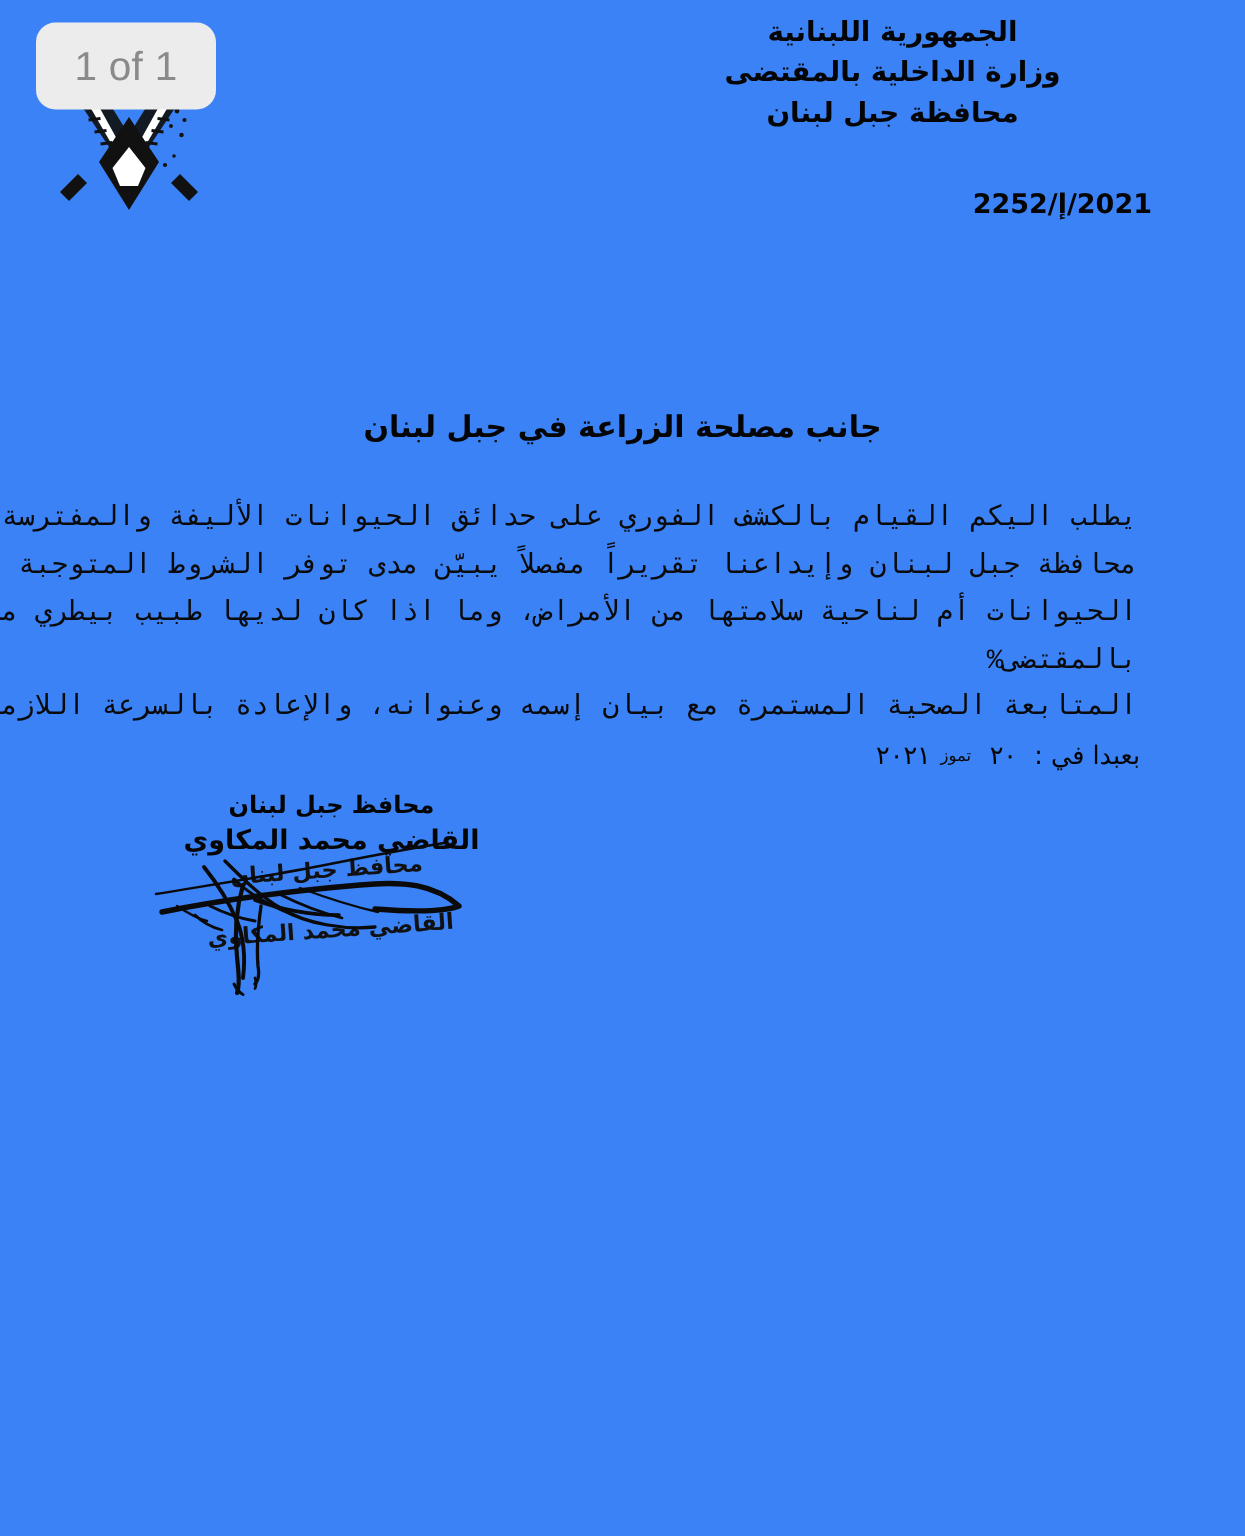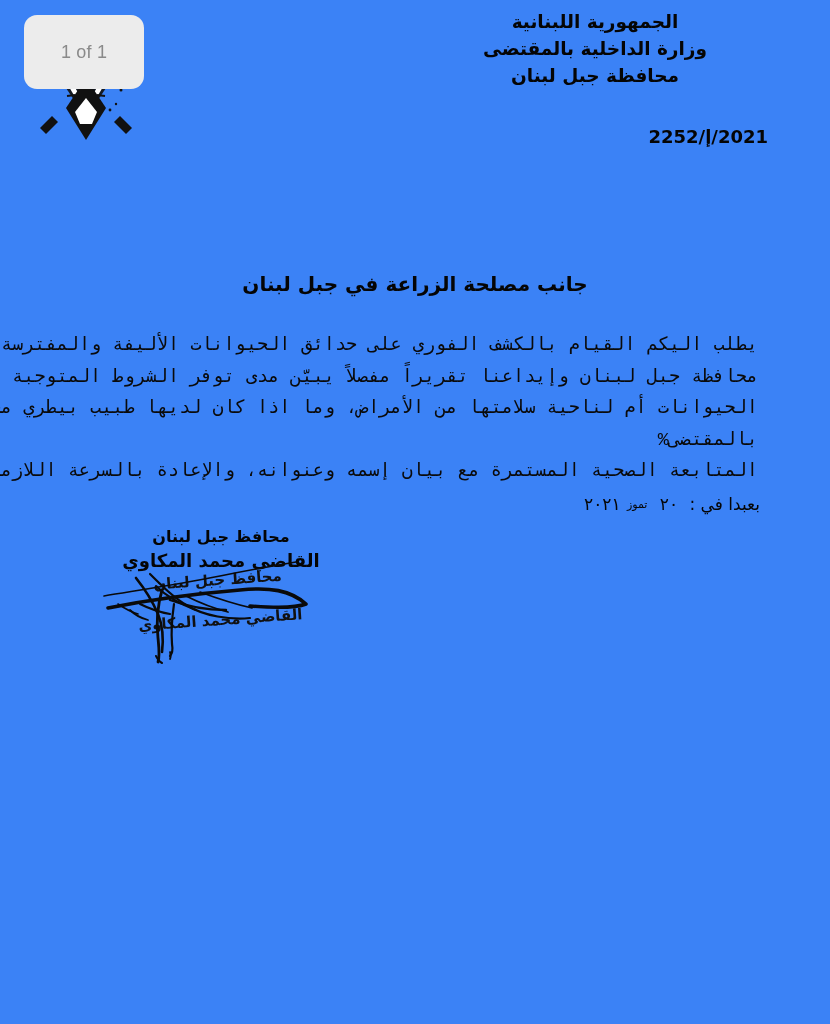--- a/index.html
+++ b/index.html
@@ -22,28 +22,28 @@
     inset: 0;
     background: #3b82f6;
   }
 
   
   .page-badge {
     position: absolute;
     left: 24px;
     top: 15px;
     width: 120px;
-    height: 74px;
+    height: 58px;
     border-radius: 13px;
     background: #ececec;
     display: flex;
     align-items: center;
     justify-content: center;
     font-family: "Liberation Sans", sans-serif;
-    font-size: 18px;
+    font-size: 27px;
     font-weight: 400;
     color: #8a8a8a;
     letter-spacing: 0.2px;
     z-index: 50;
   }
 
   
   .emblem {
     position: absolute;
     left: 26px;

